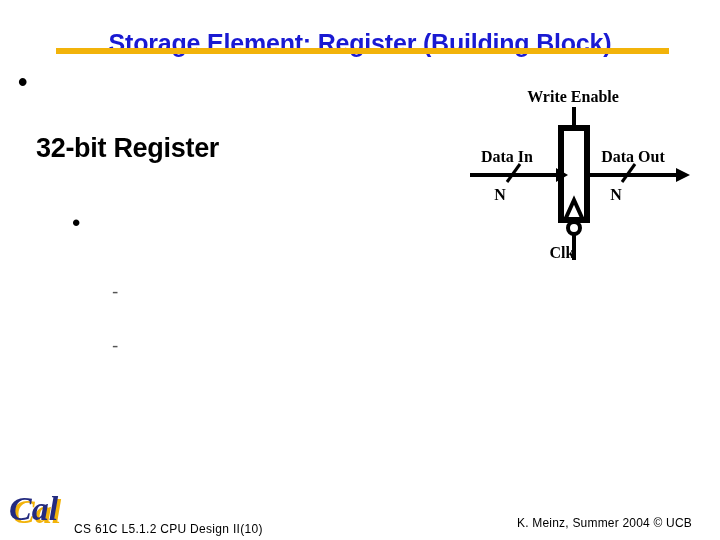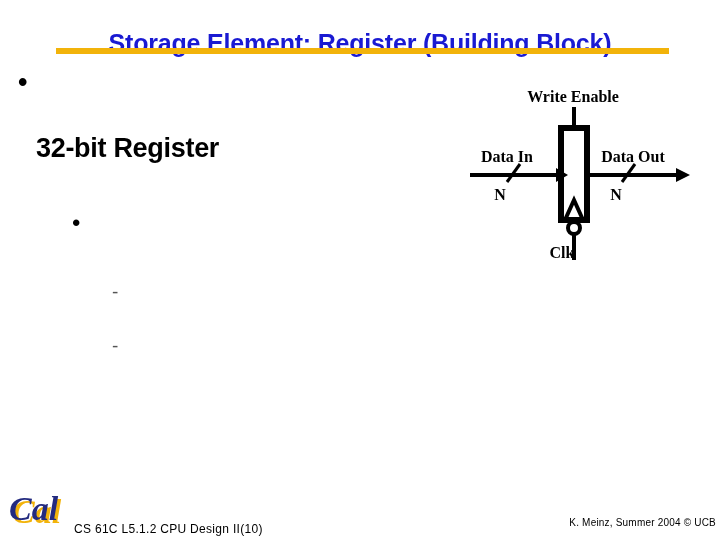--- a/index.html
+++ b/index.html
@@ -145,23 +145,23 @@
     top: 524px;
     font-size: 12px;
     line-height: 10px;
     letter-spacing: 0.3px;
     color: #000000;
     white-space: nowrap;
     text-align: right;
   }
   #footer-right {
     position: absolute;
-    right: 4px;
+    right: 28px;
     top: 518px;
-    font-size: 10px;
+    font-size: 12px;
     line-height: 10px;
     letter-spacing: 0.2px;
     color: #000000;
     white-space: nowrap;
     text-align: right;
   }
 </style>
 </head>
 <body>
 

